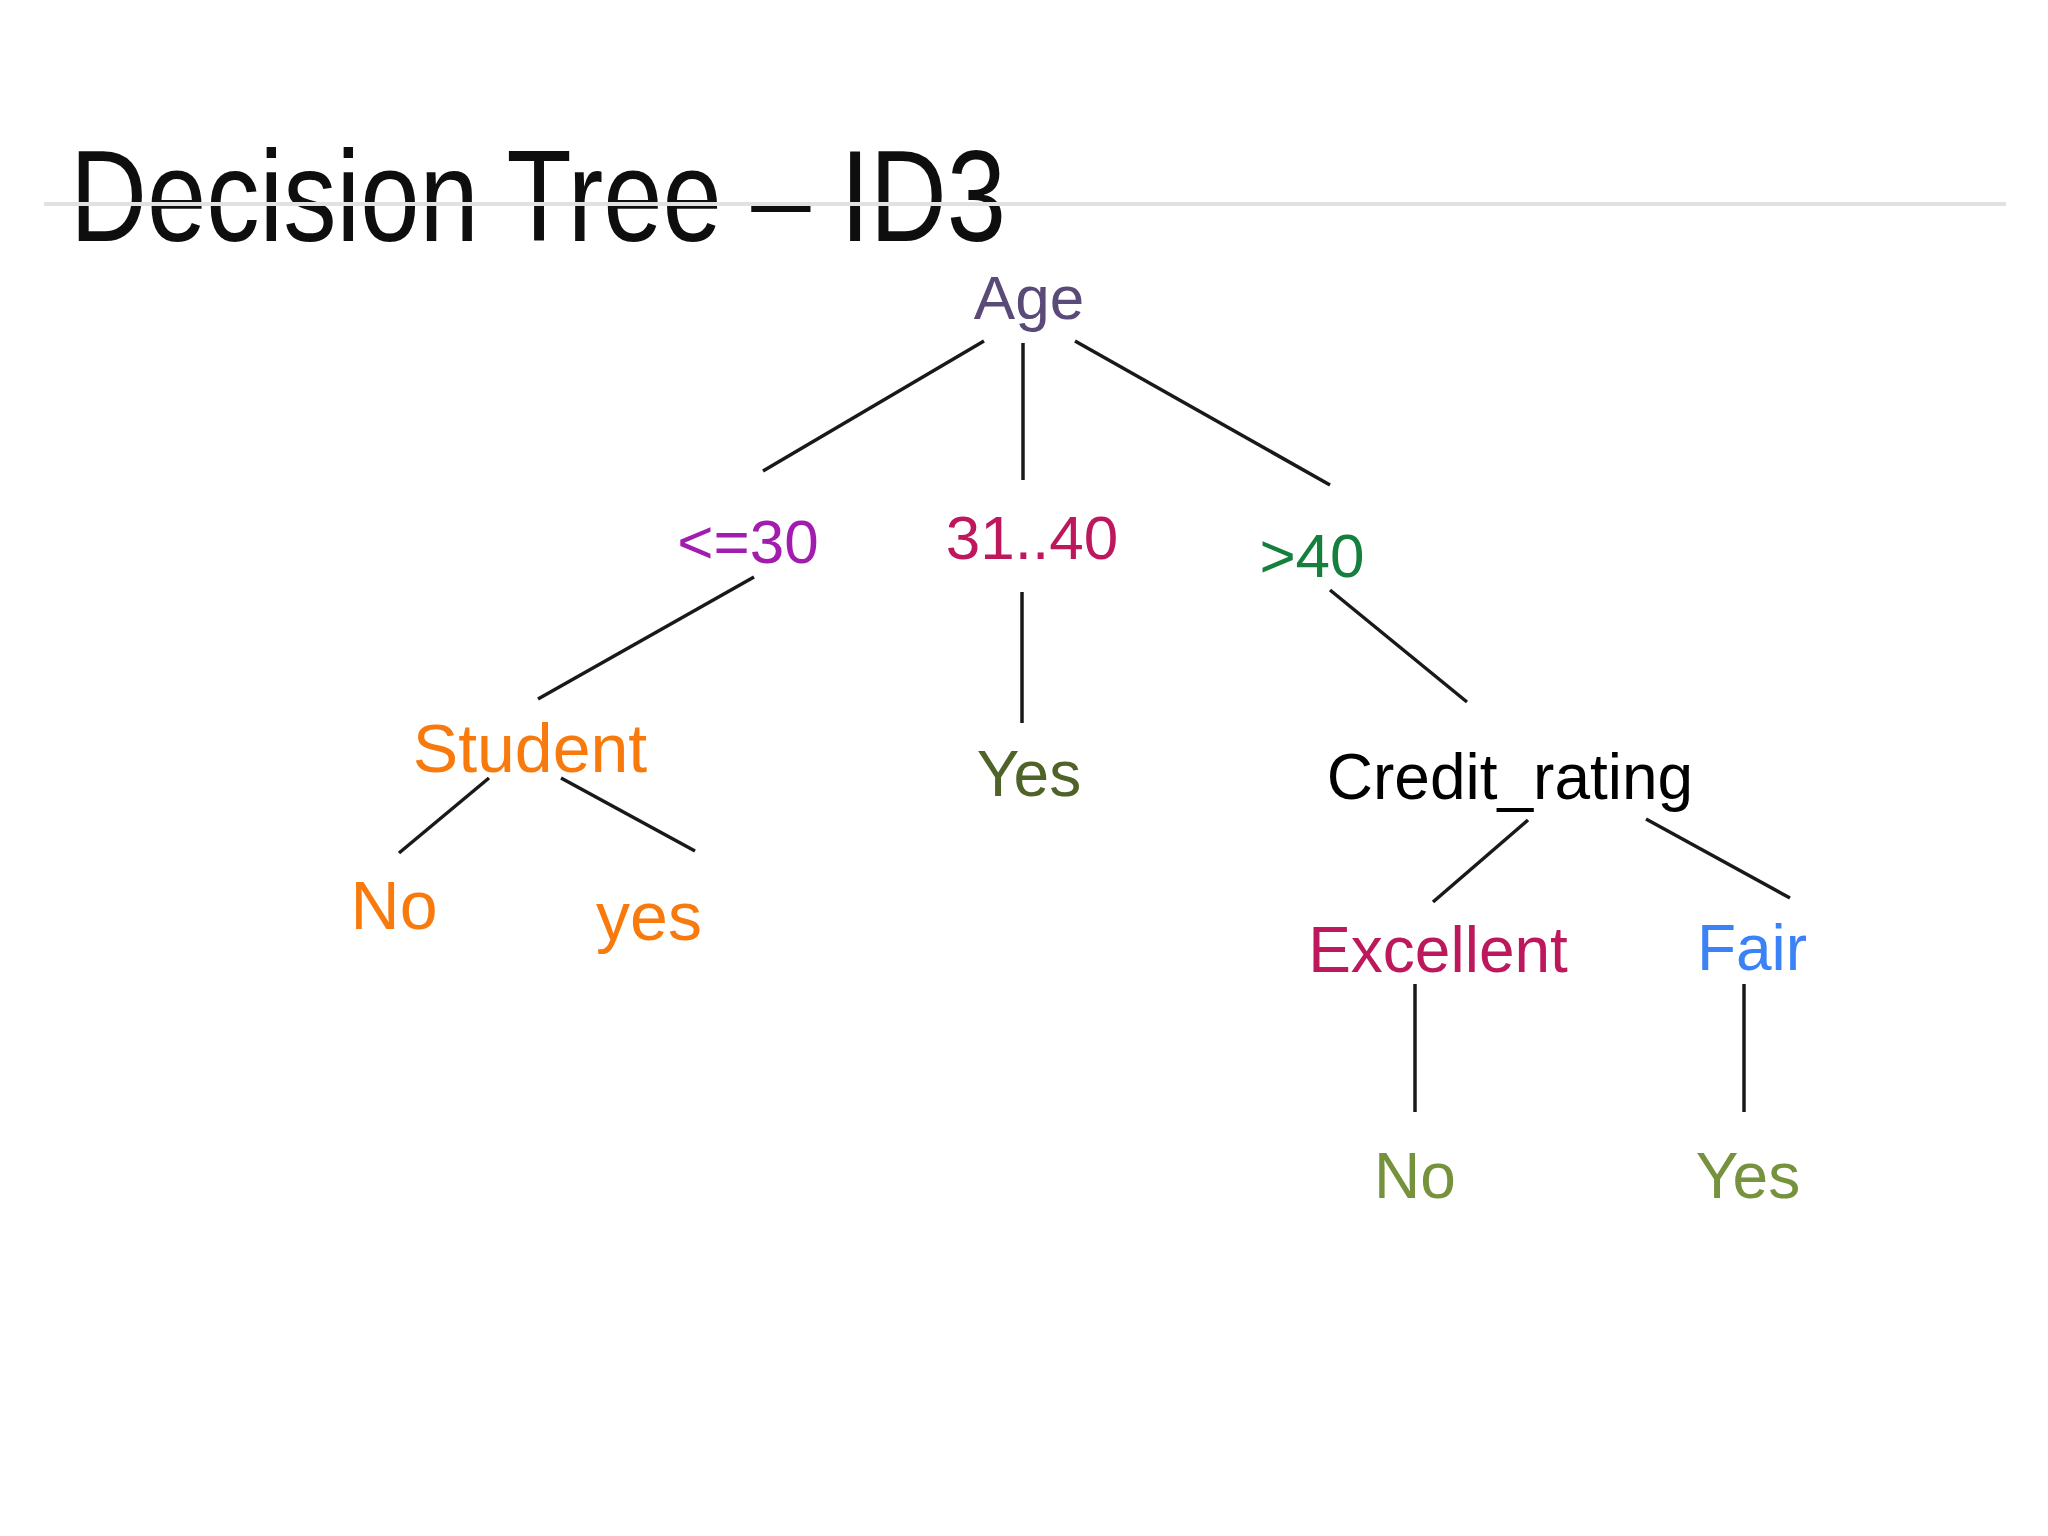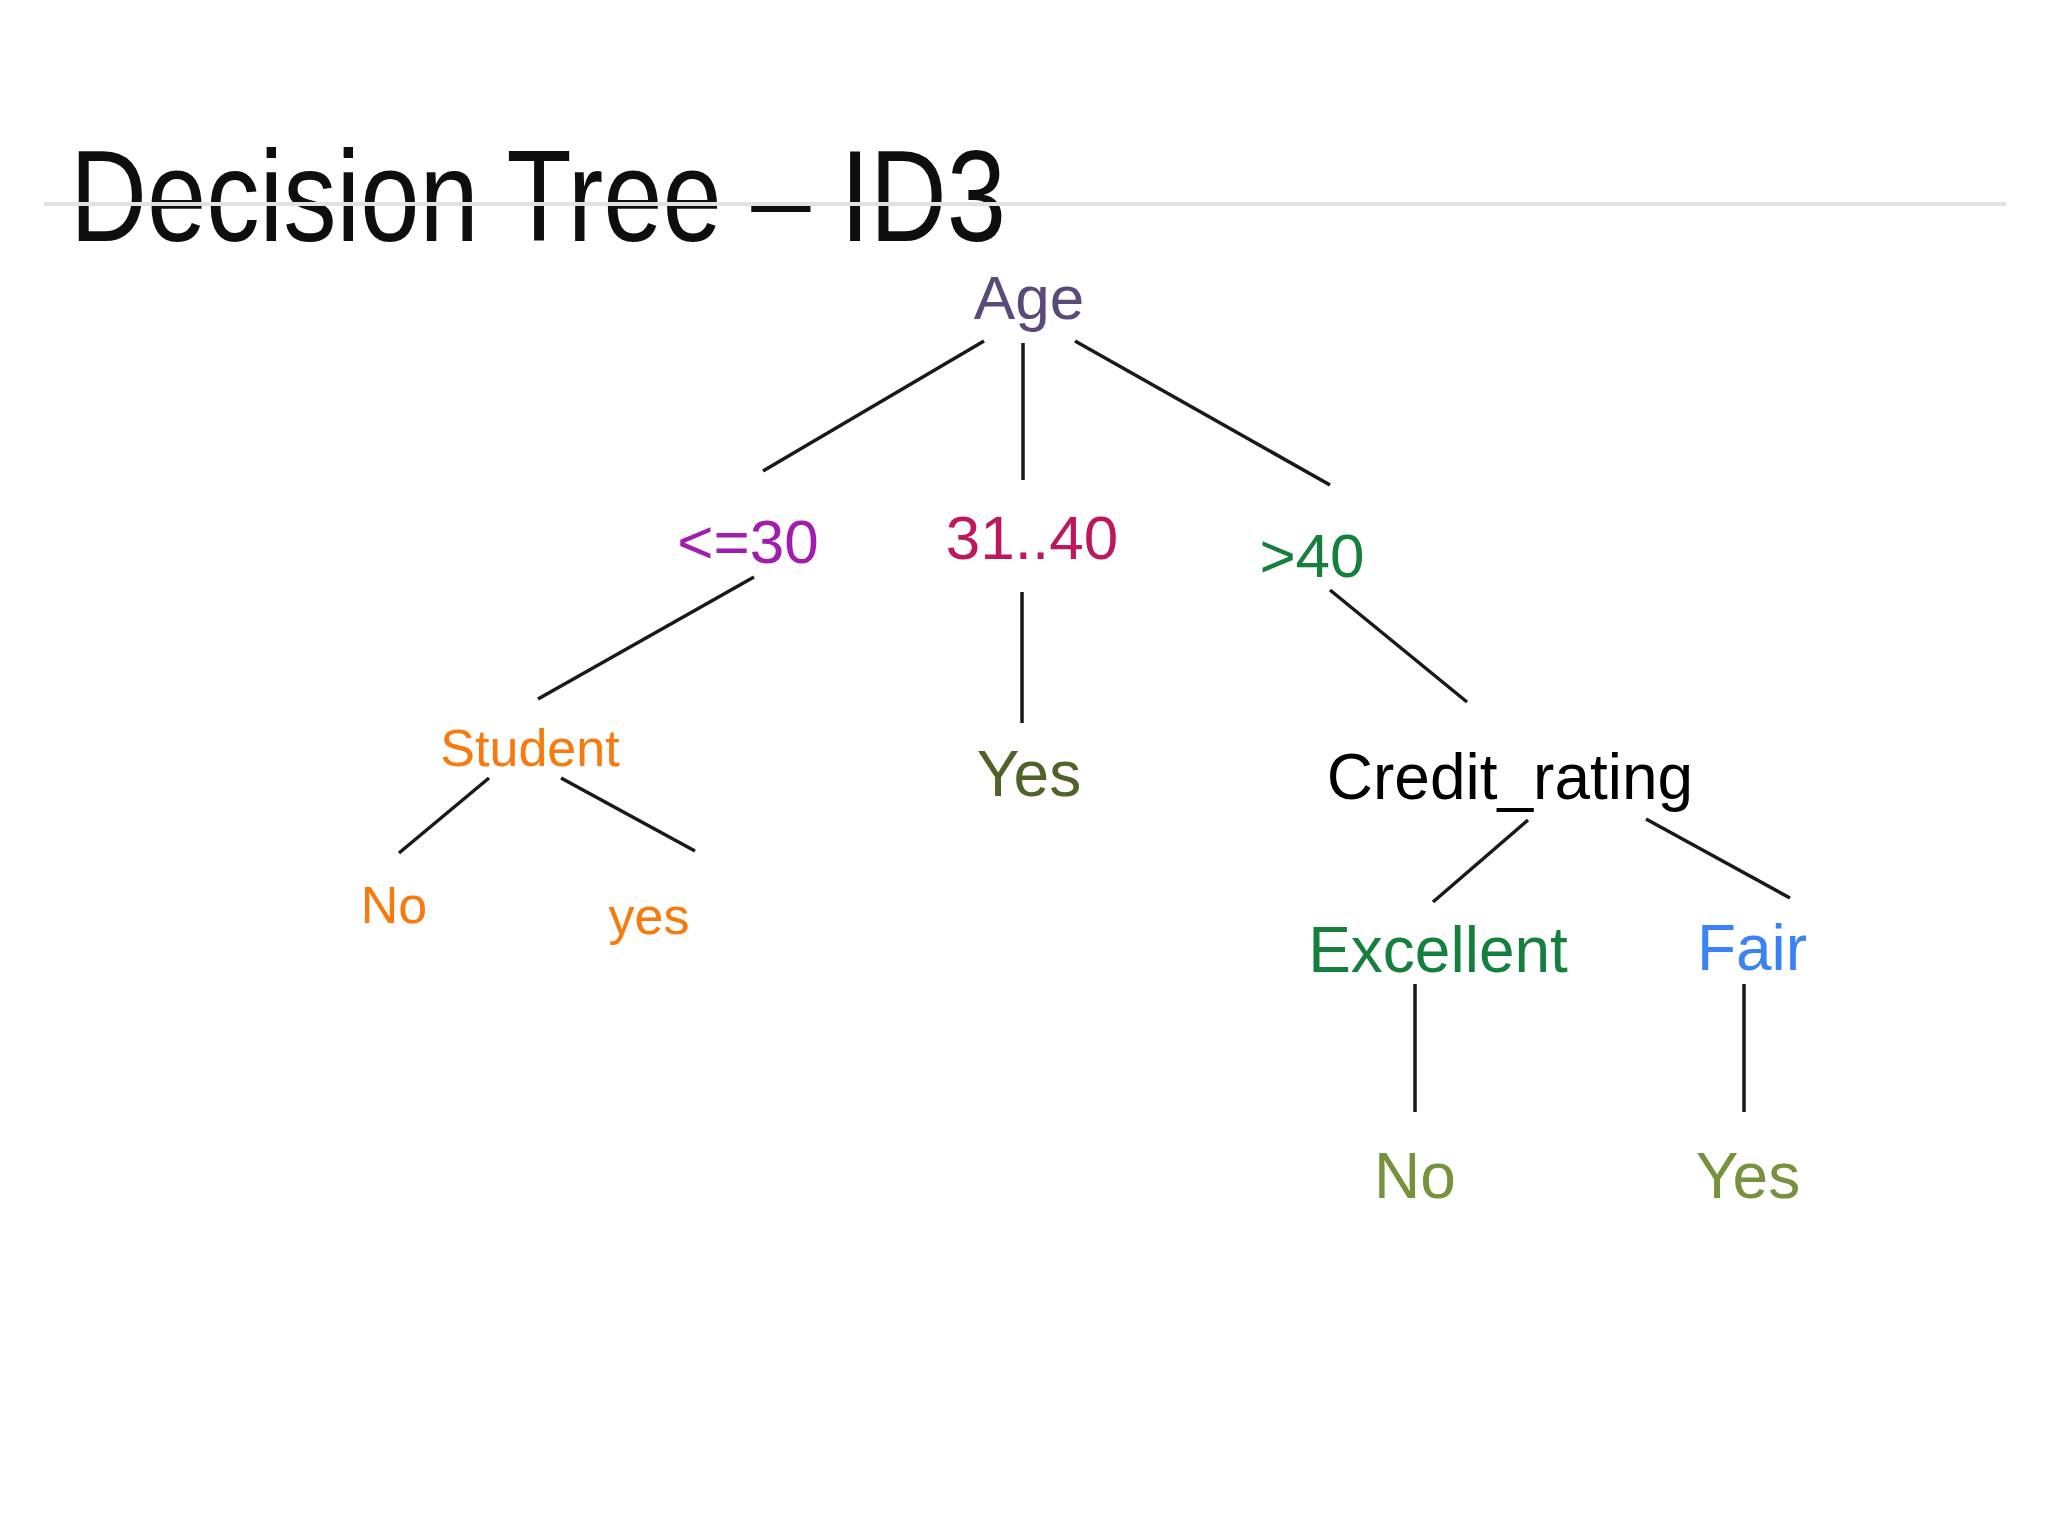--- a/index.html
+++ b/index.html
@@ -44,21 +44,21 @@
   }
   .node {
     position: absolute;
     transform: translate(-50%, -50%);
     white-space: nowrap;
     font-size: 64px;
     line-height: 1;
   }
   .bold { font-weight: 400; }
   .sz62 { font-size: 62px; }
-  .sz68 { font-size: 52px; }
+  .sz68 { font-size: 68px; }
 </style>
 </head>
 <body>
 
 <div class="slide">
 
   <h1 class="slide-title" style="color: rgb(14, 14, 14);">Decision Tree – ID3</h1>
 
   <div class="title-divider" style="background: rgb(225, 225, 225);"></div>
 
@@ -83,18 +83,18 @@
   <div class="node sz62" style="left: 1032px; top: 538px; color: #be185d;">31..40</div>
   <div class="node sz62" style="left: 1312px; top: 556px; color: #15803d;">&gt;40</div>
 
   <div class="node bold sz68" style="left: 530px; top: 748px; color: rgb(248, 122, 13);">Student</div>
   <div class="node sz68" style="left: 394px; top: 905px; color: rgb(248, 122, 13);">No</div>
   <div class="node sz68" style="left: 649px; top: 916px; color: rgb(248, 122, 13);">yes</div>
 
   <div class="node bold" style="left: 1029px; top: 774px; color: rgb(79, 98, 40);">Yes</div>
 
   <div class="node bold" style="left: 1510px; top: 777px; color: #000000;">Credit_rating</div>
-  <div class="node" style="left: 1438px; top: 950px; color: #15803d;">Excellent</div>
+  <div class="node" style="left: 1438px; top: 950px; color: #be185d;">Excellent</div>
   <div class="node" style="left: 1752px; top: 948px; color: #3b82f6;">Fair</div>
   <div class="node" style="left: 1415px; top: 1176px; color: rgb(118, 146, 60);">No</div>
   <div class="node" style="left: 1748px; top: 1176px; color: rgb(118, 146, 60);">Yes</div>
 
 </div>
 
 </body></html>

